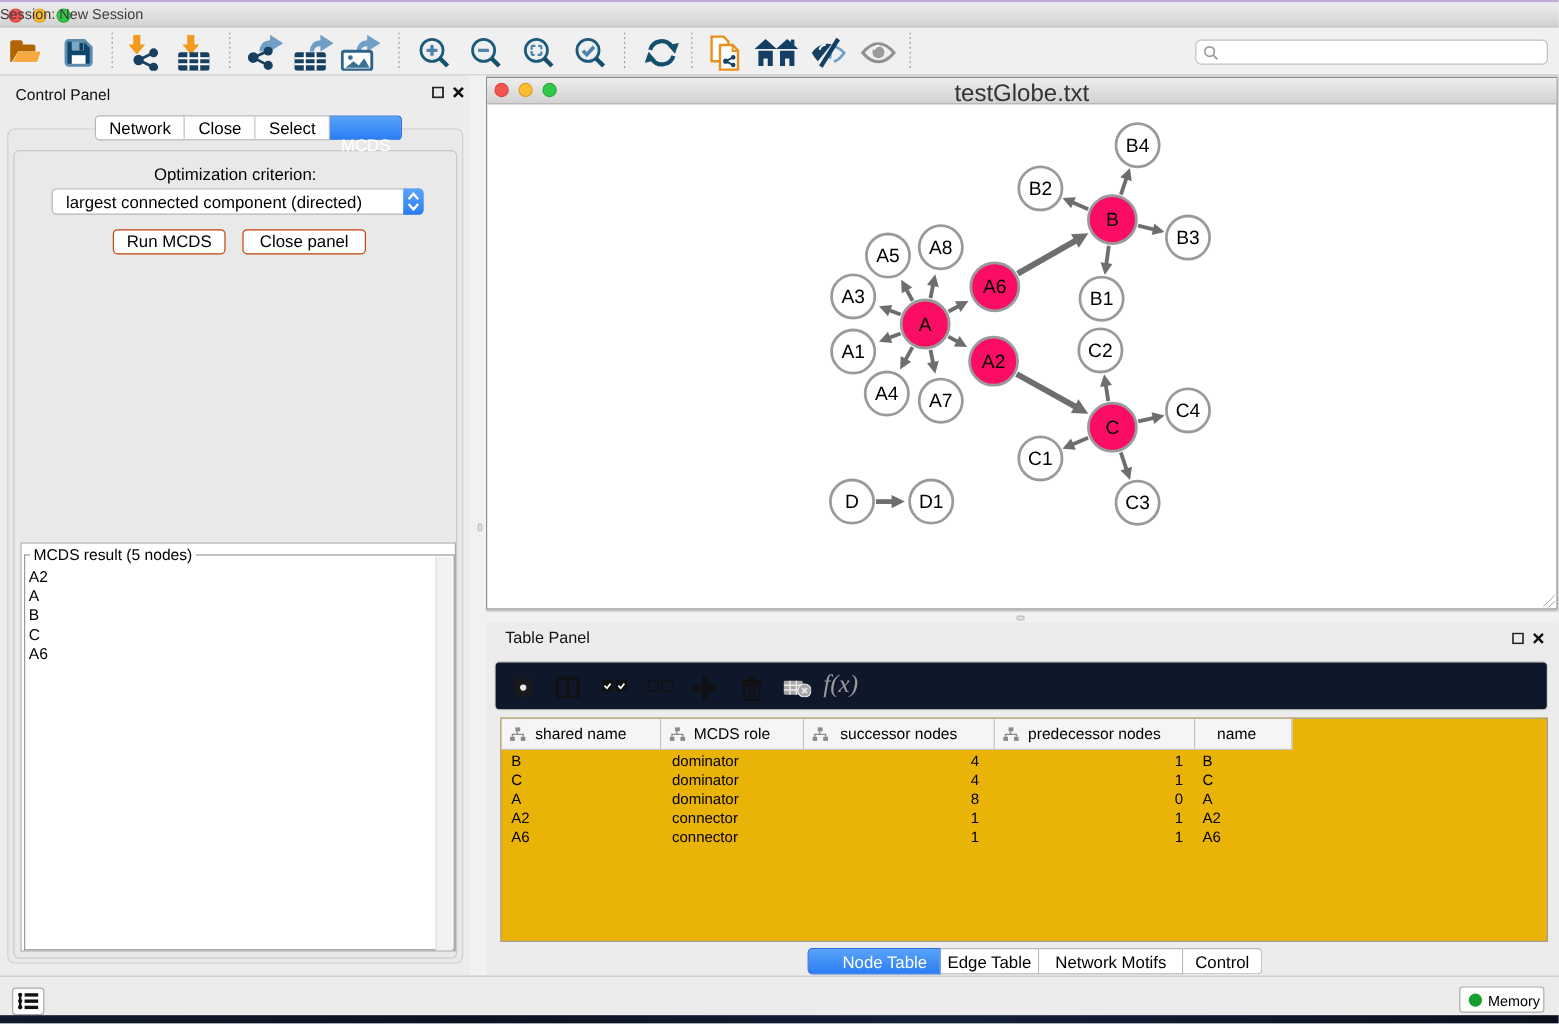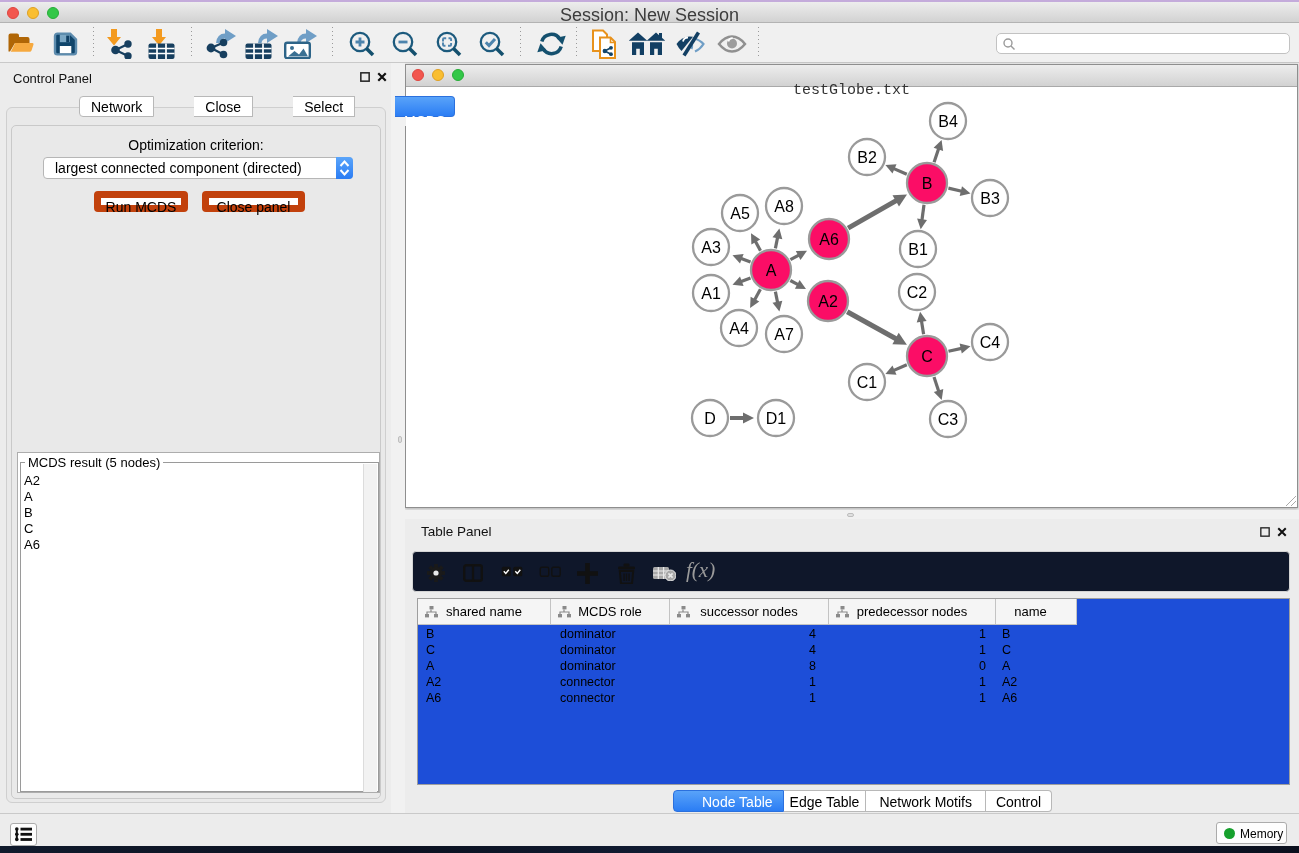--- a/index.html
+++ b/index.html
@@ -6,59 +6,59 @@
 html,body { width:1299px; height:853px; overflow:hidden; }
 body { font-family:"Liberation Sans", sans-serif; background:#ececec; position:relative; }
 .abs { position:absolute; }
 
 #purple { left:0; top:0; width:1299px; height:2px; background:#c4abdb; }
 #titlebar { left:0; top:2px; width:1299px; height:21px; background:linear-gradient(#ededed,#d2d2d2); border-bottom:1px solid #b3b3b3; }
 .tl { position:absolute; top:5px; width:12px; height:12px; border-radius:50%; }
 #titlebar .r { left:7px;  background:#f2564e; border:1px solid #df4540; }
 #titlebar .y { left:27px; background:#f9be31; border:1px solid #dfa023; }
 #titlebar .g { left:47px; background:#33c748; border:1px solid #27ad38; }
-#titlebar .t { position:absolute; top:3px; left:0; width:100%; text-align:center; font-size:18px; color:#3c3c3c; }
+#titlebar .t { position:absolute; top:3px; left:0; width:100%; text-align:left; font-size:12px; color:#3c3c3c; }
 #toolbar { left:0; top:23px; width:1299px; height:40px; background:#f0f0f0; border-bottom:1px solid #c9c9c9; }
 .sep { position:absolute; top:4px; height:32px; width:1px; background-image:linear-gradient(#9a9a9a 33%, rgba(0,0,0,0) 0%); background-size:1px 4px; }
 #search { position:absolute; left:996px; top:10px; width:294px; height:21px; background:#fff; border:1px solid #c2c2c2; border-radius:5px; }
 #search svg { position:absolute; left:5px; top:3px; }
 
 #cpanel { left:0; top:63px; width:403px; height:750px; background:#ececec; }
 #cp-title { position:absolute; left:13px; top:8px; font-size:13px; color:#111; }
 .winbtns { position:absolute; }
-#cp-tabs { position:absolute; left:79px; top:33px; z-index:3; height:21px; display:flex; font-size:14px;gap:40px; }
+#cp-tabs { position:absolute; left:79px; top:33px; z-index:3; height:21px; display:flex; font-size:14px; }
 #cp-tabs div { background:#fff; border:1px solid #b8b8b8; border-left:none; padding:2px 11px 0 11px; color:#000; }
 #cp-tabs div.sel { padding:16px 9px 0 9px; }
 #cp-tabs div:first-child { border-left:1px solid #b8b8b8; border-radius:4px 0 0 4px; }
 #cp-tabs div.sel { background:linear-gradient(#59a3f9,#2b7df4); color:#fff; border-color:#2b70dd; border-radius:0 4px 4px 0; }
 #cp-outer { position:absolute; left:6px; top:44px; width:380px; height:696px; background:#e9e9e9; border:1px solid #cfcfcf; border-radius:6px; }
 #cp-inner { position:absolute; left:4px; top:17px; width:370px; height:674px; background:#e9e9e9; border:1px solid #c9c9c9; border-radius:5px; }
 #opt-label { position:absolute; left:0; top:11px; width:100%; text-align:center; font-size:14px; }
 #dropdown { position:absolute; left:31px; top:31px; width:310px; height:22px; background:#fff; border:1px solid #b6b6b6; border-radius:4px; font-size:14px; line-height:20px; padding-left:11px; }
 #dd-btn { position:absolute; right:-1px; top:-1px; width:17px; height:22px; background:linear-gradient(#5ba5fa,#2a7cf4); border-radius:0 4px 4px 0; }
-.btn { position:absolute; height:21px; background:#fff; border:7px solid #c2410c; border-radius:4px; font-size:14px; text-align:center; line-height:19px; }
+.btn { position:absolute; height:21px; background:#fff; border:1px solid #c2410c; border-radius:4px; font-size:14px; text-align:center; line-height:19px; }
 #mcds-white { position:absolute; left:5px; top:326px; width:363px; height:341px; background:#fff; border:1px solid #adadad; }
 #mcds-group { position:absolute; left:2px; top:9px; width:359px; height:330px; border:1px solid #9a9a9a; }
 #mcds-label { position:absolute; left:4px; top:-8px; background:#fff; padding:0 3px; font-size:13px; }
 #mcds-list { position:absolute; left:3px; top:10px; font-size:13px; line-height:16px; }
 #mcds-scroll { position:absolute; right:1px; top:1px; width:14px; height:328px; background:#f2f2f2; border-left:1px solid #dcdcdc; }
 
 #netwin { left:405px; top:64px; width:893px; height:444px; background:#fff; border:1px solid #8e8e8e; box-shadow:0 1px 3px rgba(0,0,0,.25); }
 #net-tb { position:absolute; left:0; top:0; width:100%; height:22px; background:linear-gradient(#ededed,#d2d2d2); border-bottom:1px solid #a9a9a9; }
-#net-tb .t { position:absolute; top:17px; left:0; width:100%; text-align:center; font-size:15px; color:#333;font-family:Liberation Mono, monospace; }
+#net-tb .t { position:absolute; top:2px; left:0; width:100%; text-align:center; font-size:20px; color:#333; }
 #net-tb .r { left:6px;  background:#f2564e; border:1px solid #df4540; }
 #net-tb .y { left:26px; background:#f9be31; border:1px solid #dfa023; }
 #net-tb .g { left:46px; background:#33c748; border:1px solid #27ad38; }
 #net-tb .tl { top:4px; }
 #grip { position:absolute; right:1px; bottom:1px; width:10px; height:10px;
   background:linear-gradient(135deg, rgba(0,0,0,0) 45%, #aaa 45%, #aaa 52%, rgba(0,0,0,0) 52%, rgba(0,0,0,0) 70%, #aaa 70%, #aaa 77%, rgba(0,0,0,0) 77%); }
 
 #tp-title { position:absolute; left:421px; top:524px; font-size:13.5px; color:#111; }
 #tp-toolbar { position:absolute; left:412px; top:551px; width:878px; height:41px; background:#0f172a; border:1px solid #d4d4d4; border-radius:4px; }
-#tbl { position:absolute; left:417px; top:598px; width:873px; height:187px; background:#1d4ed8; border:1px solid #9e9e9e; }
+#tbl { position:absolute; left:417px; top:598px; width:873px; height:187px; background:#eab308; border:1px solid #9e9e9e; }
 #tbl-head { position:absolute; left:0; top:0; height:26px; width:659px; background:#f5f5f5; font-size:13px; }
 #tbl-head .hc { position:absolute; top:0; height:26px; border-right:1px solid #c3c3c3; }
 #tbl-head .hc span { position:absolute; top:5px; left:0; width:100%; text-align:center; }
 #tbl-head .hc svg { position:absolute; left:7px; top:7px; }
 #tbl-head::after { content:""; position:absolute; left:0; top:25px; width:659px; height:1px; background:#c3c3c3; }
 .trow { position:absolute; left:0; width:659px; height:16px; font-size:12.5px; }
 .trow .c0 { position:absolute; left:8px; }
 .trow .c1 { position:absolute; left:142px; }
 .trow .c2 { position:absolute; left:252px; width:146px; text-align:right; }
 .trow .c3 { position:absolute; left:411px; width:157px; text-align:right; }

